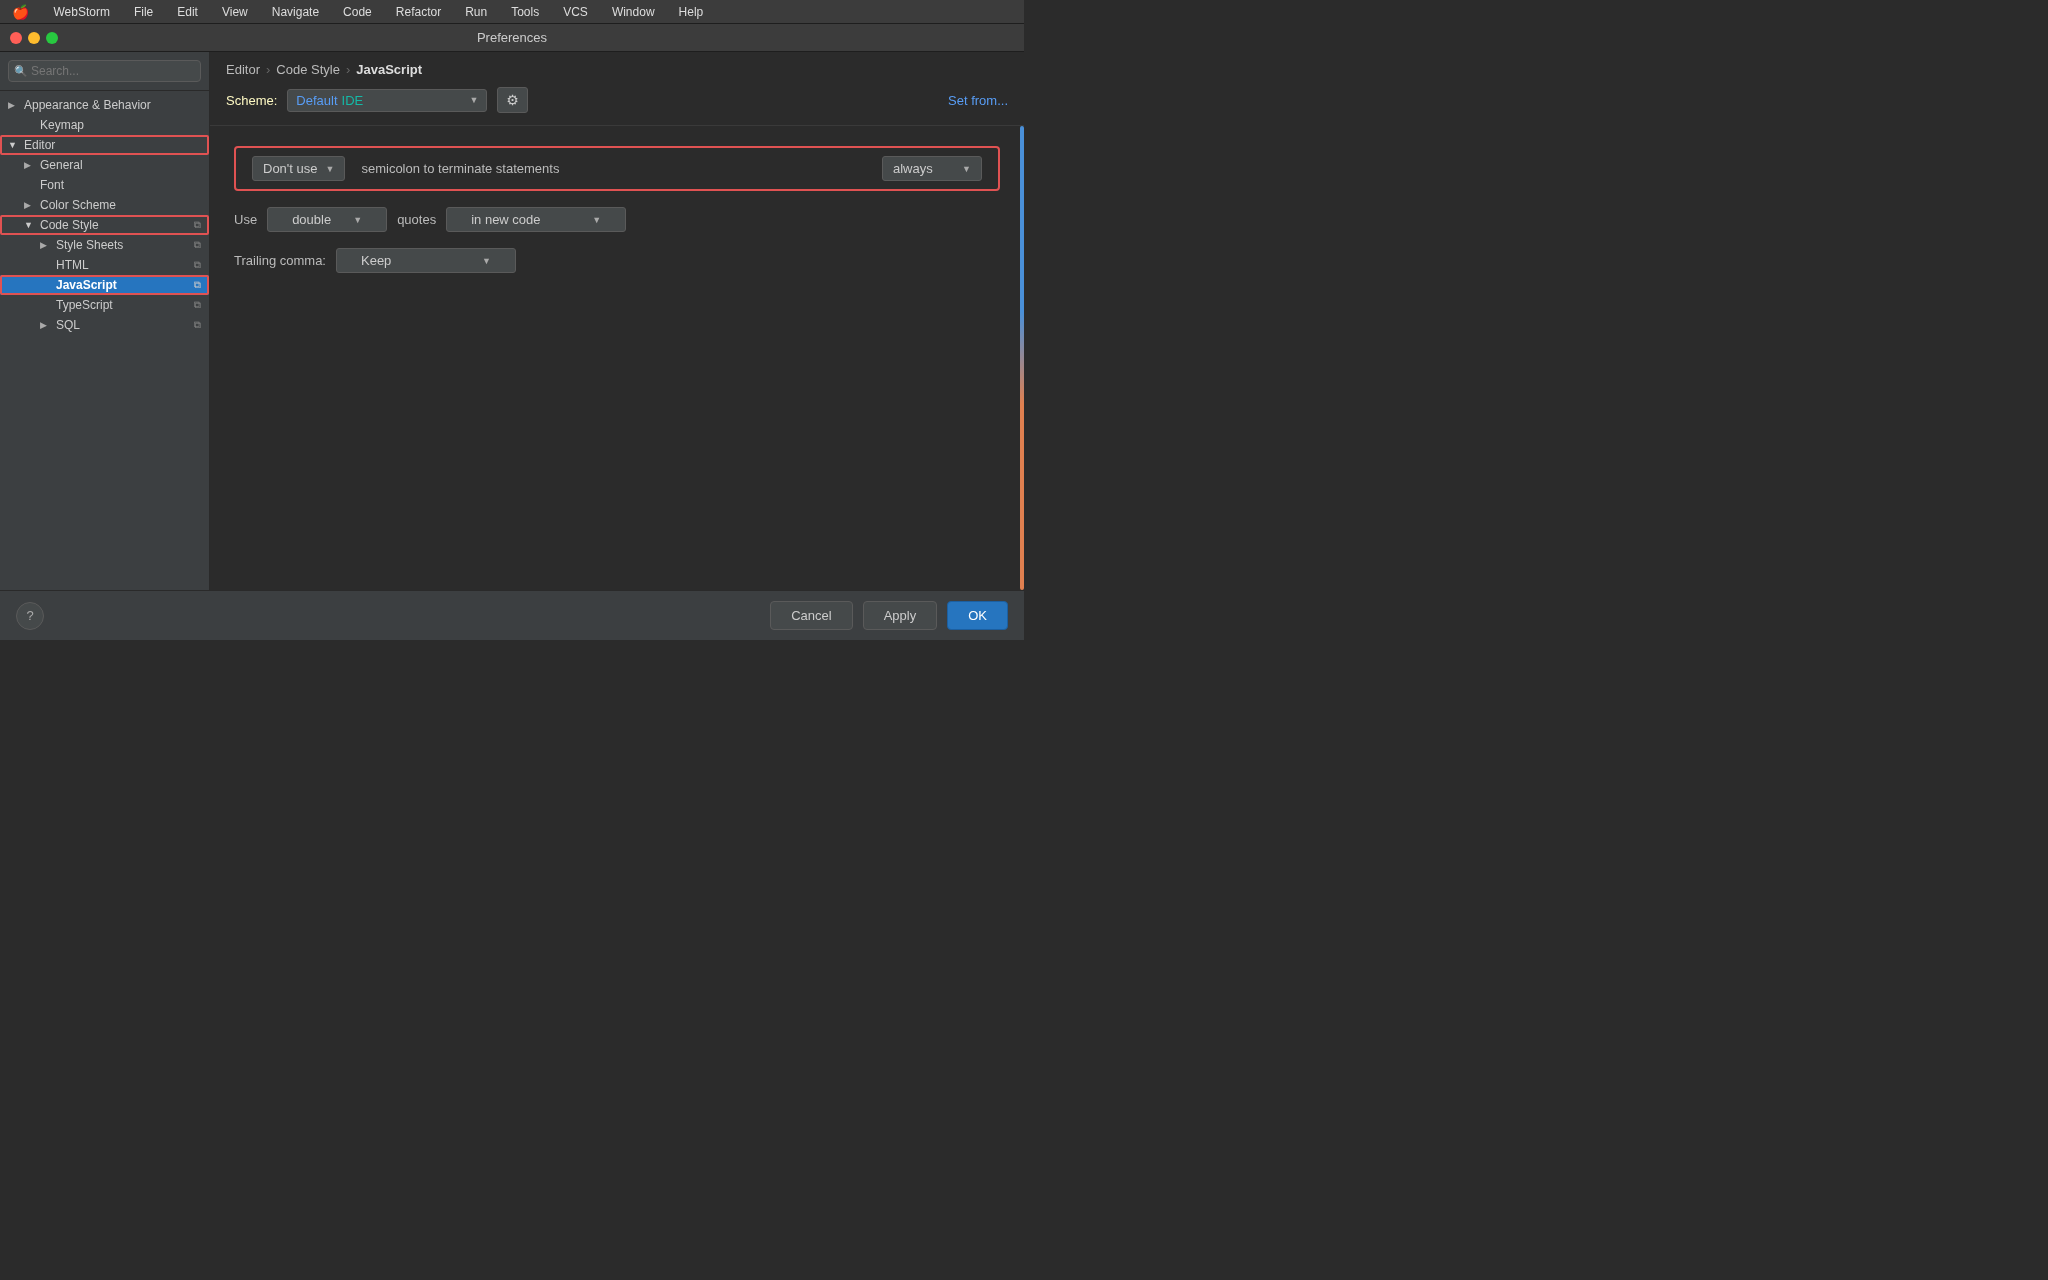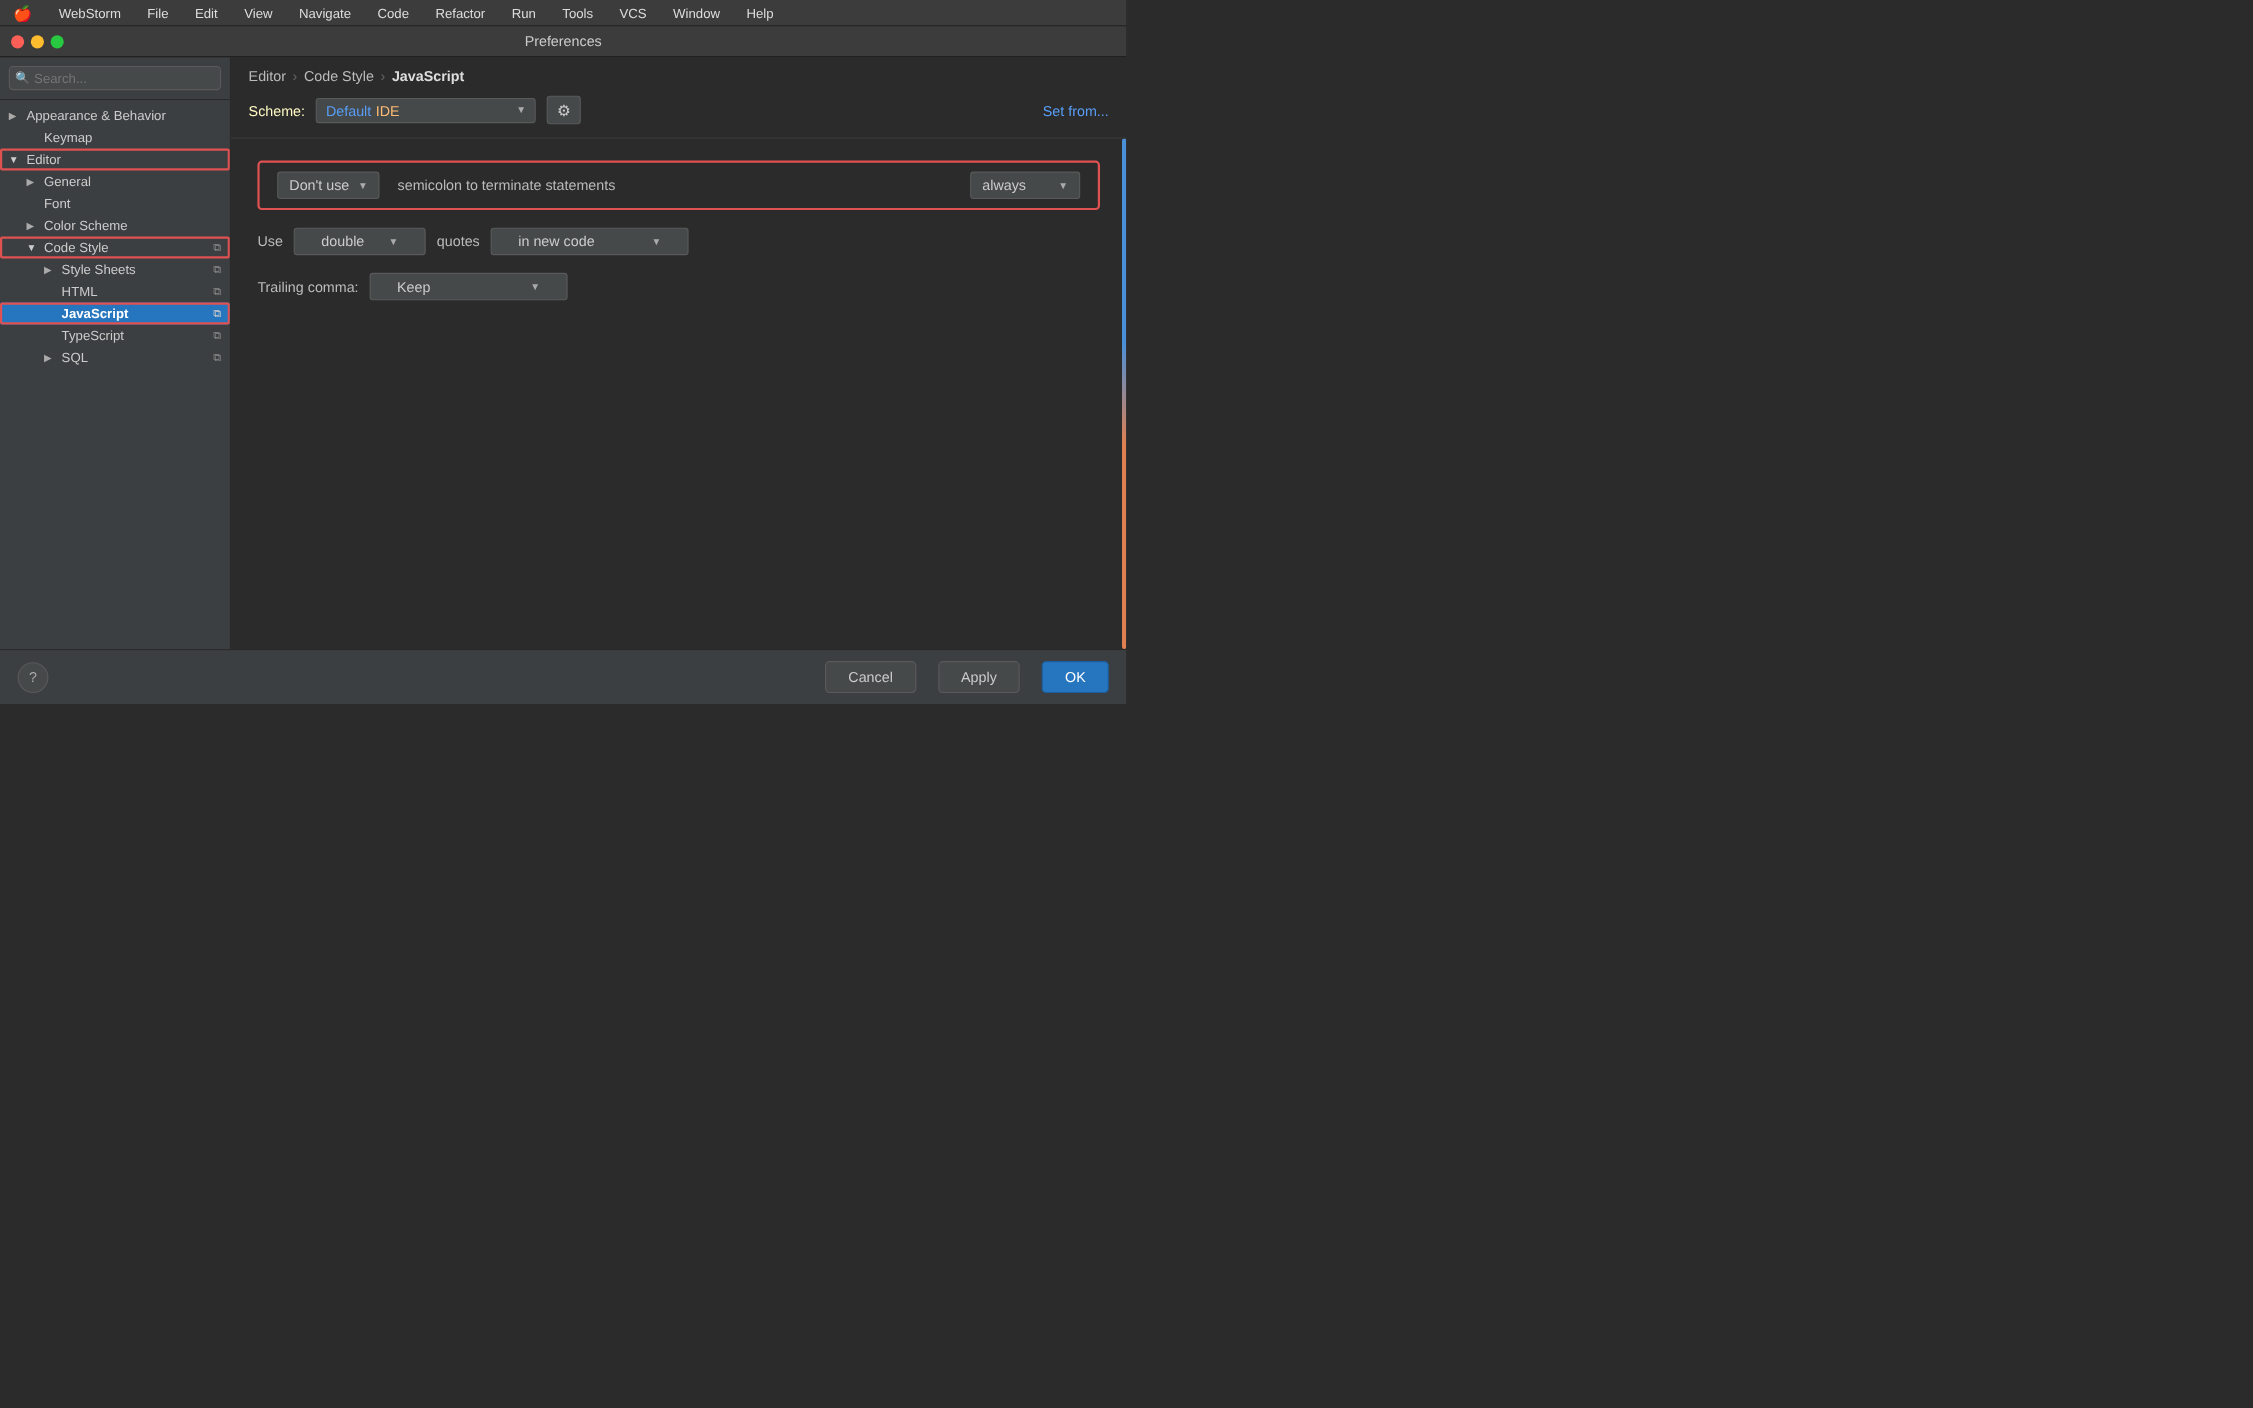--- a/index.html
+++ b/index.html
@@ -194,21 +194,21 @@
       padding: 3px 8px;
       font-size: 13px;
       display: flex;
       align-items: center;
       gap: 8px;
       cursor: pointer;
       width: 200px;
       justify-content: space-between;
     }
     .scheme-name { color: #589df6; font-weight: 500; }
-    .scheme-ide { color: #fdba74; margin-left: 4px; }
+    .scheme-ide { color: #14b8a6; margin-left: 4px; }
     .gear-btn {
       background: #45494a;
       border: 1px solid #5a5a5a;
       border-radius: 3px;
       color: #ccc;
       padding: 4px 8px;
       cursor: pointer;
       font-size: 14px;
     }
     .set-from {
@@ -342,21 +342,21 @@
       color: #aaa;
       font-size: 13px;
       cursor: pointer;
       display: flex;
       align-items: center;
       justify-content: center;
     }
     .bottom-right {
       margin-left: auto;
       display: flex;
-      gap: 20px;
+      gap: 10px;
     }
     .btn {
       padding: 6px 20px;
       border-radius: 4px;
       font-size: 13px;
       cursor: pointer;
       border: 1px solid #5a5a5a;
     }
     .btn-default {
       background: #45494a;

